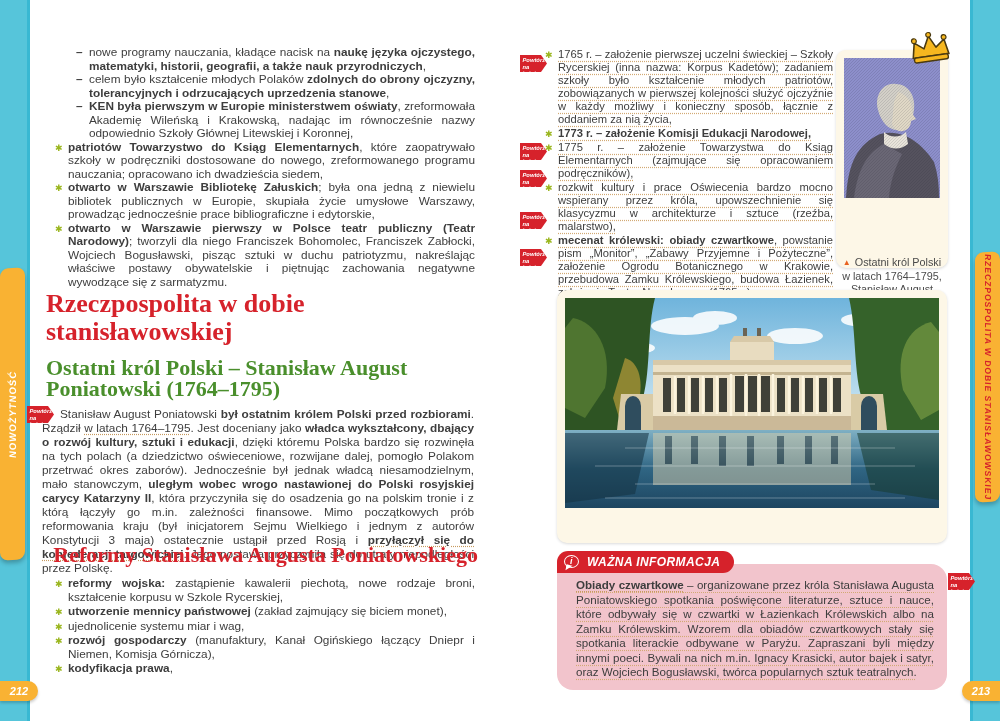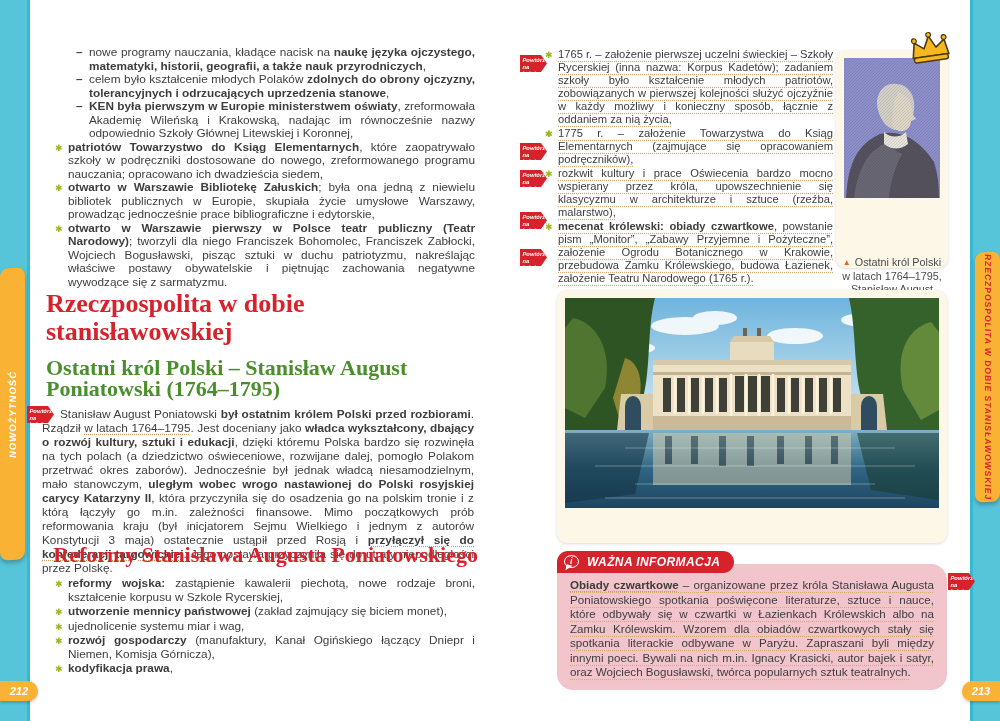--- a/index.html
+++ b/index.html
@@ -69,21 +69,21 @@
   
   .wazna-label{position:absolute;left:37px;top:551px;height:22px;background:var(--red,#d6182f);color:#fff;
                border-radius:11px 11px 11px 0;padding:0 14px 0 30px;font-weight:bold;font-style:italic;
                font-size:12px;line-height:22px;letter-spacing:.4px;z-index:2;}
   .ibubble{position:absolute;left:7px;top:4px;width:15px;height:13px;border:1.6px solid #fff;
            border-radius:50%;box-sizing:border-box;font-size:9px;line-height:10px;text-align:center;
            font-style:italic;font-weight:bold;}
   .ibubble::after{content:"";position:absolute;left:1px;bottom:-4px;border:3px solid transparent;
                   border-top-color:#fff;border-left-color:#fff;transform:rotate(12deg);}
   .wazna-box{position:absolute;left:37px;top:564px;width:390px;min-height:92px;background:var(--pink,#f2c4cc);
-             border-radius:0 16px 16px 16px;box-sizing:border-box;padding:14px 13px 10px 13px;z-index:1;}
+             border-radius:0 16px 16px 16px;box-sizing:border-box;padding:14px 13px 10px 19px;z-index:1;}
   .wazna-box p{margin:0;font-size:11.6px;line-height:14.5px;text-align:justify;color:#3d3d3d;}
 </style>
 </head>
 <body>
 
 <div class="canvas">
 
   <div class="strip left"></div>
   <div class="strip right"></div>
 
@@ -120,21 +120,21 @@
       </div>
   <div class="tag" style="left: 27px; top: 406px;">
         <div class="tl">Powtórz</div>
         <div class="tl">na teście</div>
       </div>
     </section>
 
   <section class="page-right">
     <div id="rightList" class="dotted">
         <div class="li star"><span class="mk">✱</span><span class="tx">1765 r. – założenie pierwszej uczelni świeckiej – Szkoły Rycerskiej (inna nazwa: Korpus Kadetów); zadaniem szkoły było kształcenie młodych patriotów, zobowiązanych w pierwszej kolejności służyć ojczyźnie w każdy możliwy i konieczny sposób, łącznie z oddaniem za nią życia,</span></div>
-        <div class="li star"><span class="mk">✱</span></div>
+        <div class="li star"><span class="mk">✱</span><span class="tx"><span class="b">1773 r. – założenie Komisji Edukacji Narodowej,</span></span></div>
         <div class="li star"><span class="mk">✱</span><span class="tx">1775 r. – założenie Towarzystwa do Ksiąg Elementarnych (zajmujące się opracowaniem podręczników),</span></div>
         <div class="li star"><span class="mk">✱</span><span class="tx">rozkwit kultury i prace Oświecenia bardzo mocno wspierany przez króla, upowszechnienie się klasycyzmu w architekturze i sztuce (rzeźba, malarstwo),</span></div>
         <div class="li star"><span class="mk">✱</span><span class="tx"><span class="b">mecenat królewski: obiady czwartkowe</span>, powstanie pism „Monitor”, „Zabawy Przyjemne i Pożyteczne”, założenie Ogrodu Botanicznego w Krakowie, przebudowa Zamku Królewskiego, budowa Łazienek, założenie Teatru Narodowego (1765 r.).</span></div>
       </div>
 
     <figure class="portrait-card" style="margin:0">
       <svg class="port" width="96" height="140" viewBox="0 0 96 140">
         <defs>
           <pattern id="hatch" width="3" height="3" patternUnits="userSpaceOnUse">
             <path d="M0 3 L3 0" stroke="rgba(30,30,50,0.18)" stroke-width="0.7"></path>

